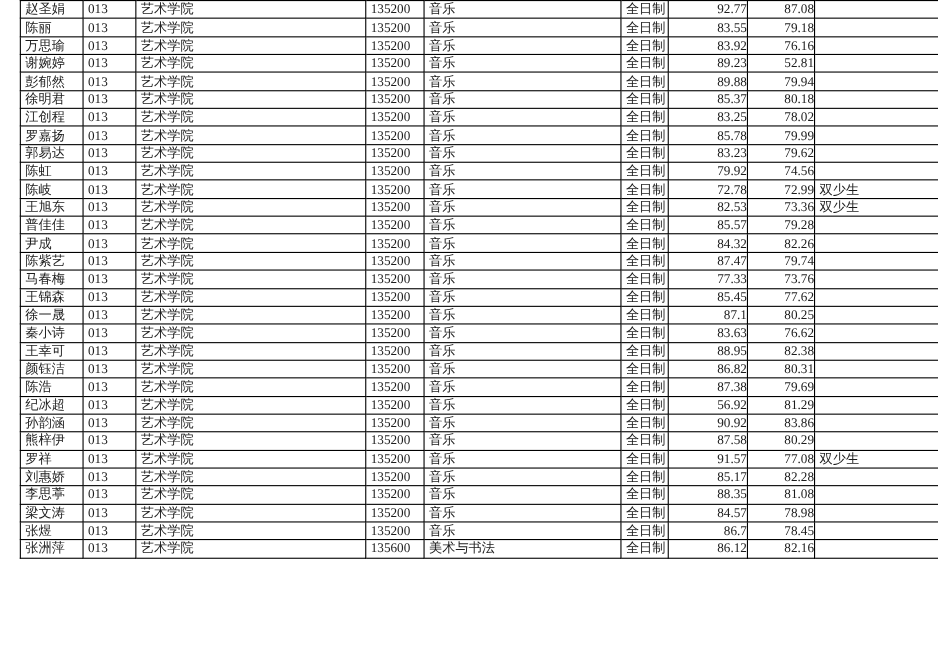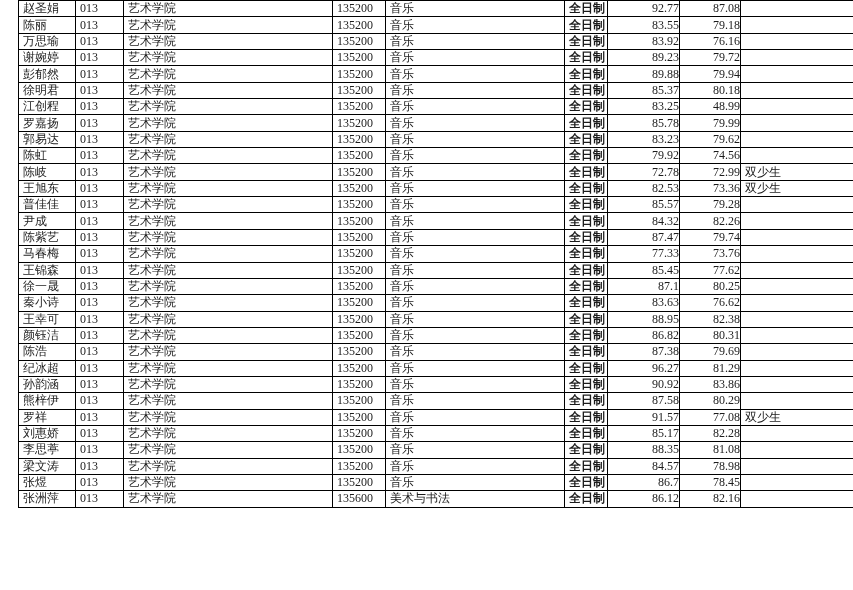--- a/index.html
+++ b/index.html
@@ -42,21 +42,20 @@
   col.c-score_2     { width: 61px; }
   col.c-note        { width: 130px; }
   td.col-score_1, td.col-score_2 {
     text-align: right;
     padding-left: 0;
     padding-right: 5px;
   }
   td.col-study_mode {
     padding-left: 3px;
     letter-spacing: 0;
-    font-weight: bold;
   }
 </style>
 </head>
 <body>
 
 <div class="sheet">
   <table class="grid">
     <colgroup>
       <col class="c-name">
       <col class="c-college_code">
@@ -103,21 +102,21 @@
           <td class="col-note"></td>
         </tr>
         <tr>
           <td class="col-name">谢婉婷</td>
           <td class="col-college_code">013</td>
           <td class="col-college">艺术学院</td>
           <td class="col-major_code">135200</td>
           <td class="col-major">音乐</td>
           <td class="col-study_mode">全日制</td>
           <td class="col-score_1">89.23</td>
-          <td class="col-score_2">79.72</td>
+          <td class="col-score_2">52.81</td>
           <td class="col-note"></td>
         </tr>
         <tr>
           <td class="col-name">彭郁然</td>
           <td class="col-college_code">013</td>
           <td class="col-college">艺术学院</td>
           <td class="col-major_code">135200</td>
           <td class="col-major">音乐</td>
           <td class="col-study_mode">全日制</td>
           <td class="col-score_1">89.88</td>
@@ -136,21 +135,21 @@
           <td class="col-note"></td>
         </tr>
         <tr>
           <td class="col-name">江创程</td>
           <td class="col-college_code">013</td>
           <td class="col-college">艺术学院</td>
           <td class="col-major_code">135200</td>
           <td class="col-major">音乐</td>
           <td class="col-study_mode">全日制</td>
           <td class="col-score_1">83.25</td>
-          <td class="col-score_2">48.99</td>
+          <td class="col-score_2">78.02</td>
           <td class="col-note"></td>
         </tr>
         <tr>
           <td class="col-name">罗嘉扬</td>
           <td class="col-college_code">013</td>
           <td class="col-college">艺术学院</td>
           <td class="col-major_code">135200</td>
           <td class="col-major">音乐</td>
           <td class="col-study_mode">全日制</td>
           <td class="col-score_1">85.78</td>
@@ -311,21 +310,21 @@
           <td class="col-score_2">79.69</td>
           <td class="col-note"></td>
         </tr>
         <tr>
           <td class="col-name">纪冰超</td>
           <td class="col-college_code">013</td>
           <td class="col-college">艺术学院</td>
           <td class="col-major_code">135200</td>
           <td class="col-major">音乐</td>
           <td class="col-study_mode">全日制</td>
-          <td class="col-score_1">96.27</td>
+          <td class="col-score_1">56.92</td>
           <td class="col-score_2">81.29</td>
           <td class="col-note"></td>
         </tr>
         <tr>
           <td class="col-name">孙韵涵</td>
           <td class="col-college_code">013</td>
           <td class="col-college">艺术学院</td>
           <td class="col-major_code">135200</td>
           <td class="col-major">音乐</td>
           <td class="col-study_mode">全日制</td>

